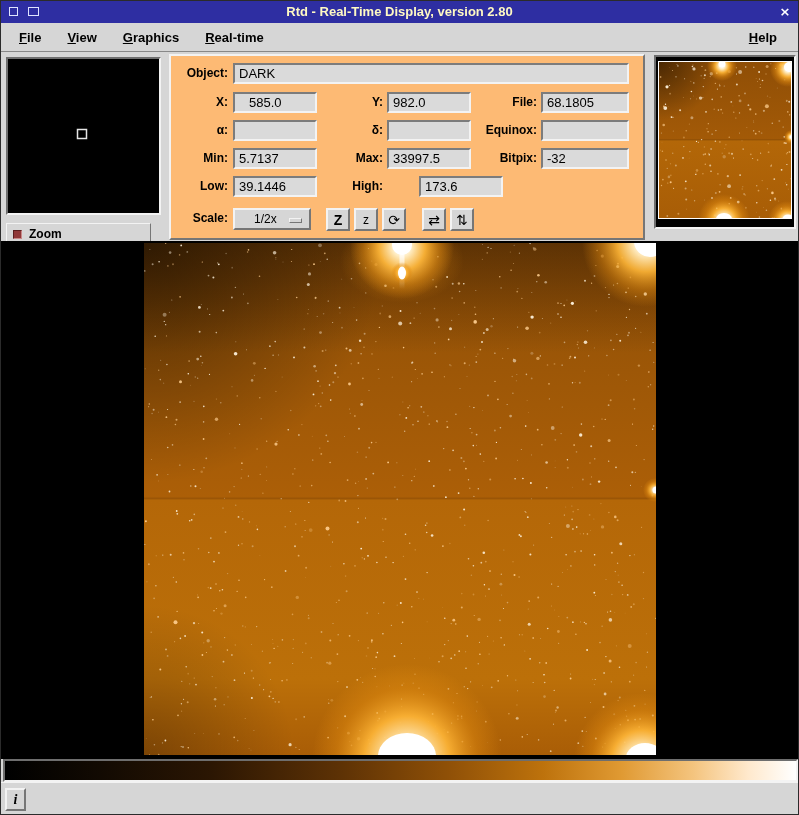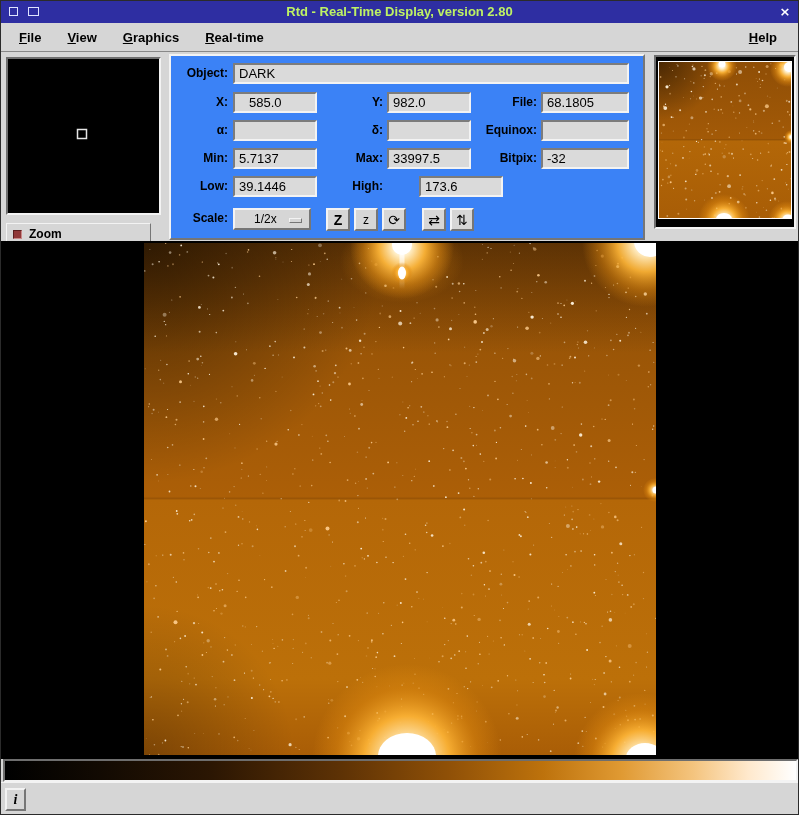--- a/index.html
+++ b/index.html
@@ -2,39 +2,39 @@
 <html><head>
 <meta charset="utf-8">
 <style>
   *{margin:0;padding:0;box-sizing:border-box;}
   html,body{background:#444;}
   #win{position:relative;width:799px;height:815px;background:#d6d6d6;overflow:hidden;
        font-family:"Liberation Sans",sans-serif;border:1px solid #2b2b2b;}
 
   
   .titlebar{position:absolute;left:0;top:0;width:100%;height:22px;background:#2e2ea2;}
-  .title{position:absolute;left:0;right:0;top:3px;text-align:center;color:#bef264;
+  .title{position:absolute;left:0;right:0;top:3px;text-align:center;color:#fef9c3;
          font:bold 13px "Liberation Sans",sans-serif;}
   .tb-icon{position:absolute;top:3px;width:16px;height:16px;}
   .tb-icon .box{display:block;margin:3px auto 0;border:1px solid #dfe4ff;}
   .tb-icon .b1{width:9px;height:9px;}
   .tb-icon .b2{width:11px;height:9px;}
   .close{position:absolute;right:5px;top:3px;width:16px;height:16px;color:#fff;
          font:bold 13px "DejaVu Sans",sans-serif;text-align:center;line-height:15px;}
 
   
   .menubar{position:absolute;left:0;top:22px;width:100%;height:29px;background:#d6d6d6;
            border-bottom:1px solid #888;display:flex;align-items:center;}
   .menu-item{display:inline-block;padding:0 13px;font:bold 13px "Liberation Sans",sans-serif;
              line-height:27px;color:#000;}
   .menu-item::first-letter{text-decoration:underline;}
   .mspacer{flex:1;}
 
   
-  .raised{background:#3b82f6;border-top:2px solid #f3f3f3;border-left:2px solid #f3f3f3;
+  .raised{background:#fdba74;border-top:2px solid #f3f3f3;border-left:2px solid #f3f3f3;
           border-bottom:2px solid #767676;border-right:2px solid #767676;}
   .raised1{background:#d6d6d6;border-top:1px solid #f3f3f3;border-left:1px solid #f3f3f3;
           border-bottom:1px solid #767676;border-right:1px solid #767676;}
   .sunkenblk{background:#000;border-top:2px solid #6e6e6e;border-left:2px solid #6e6e6e;
           border-bottom:2px solid #f3f3f3;border-right:2px solid #f3f3f3;}
 
   
   #panel{position:absolute;left:168px;top:53px;width:476px;height:186px;}
   .lbl{position:absolute;font:bold 12px "Liberation Sans",sans-serif;color:#000;
        text-align:right;line-height:17px;}

